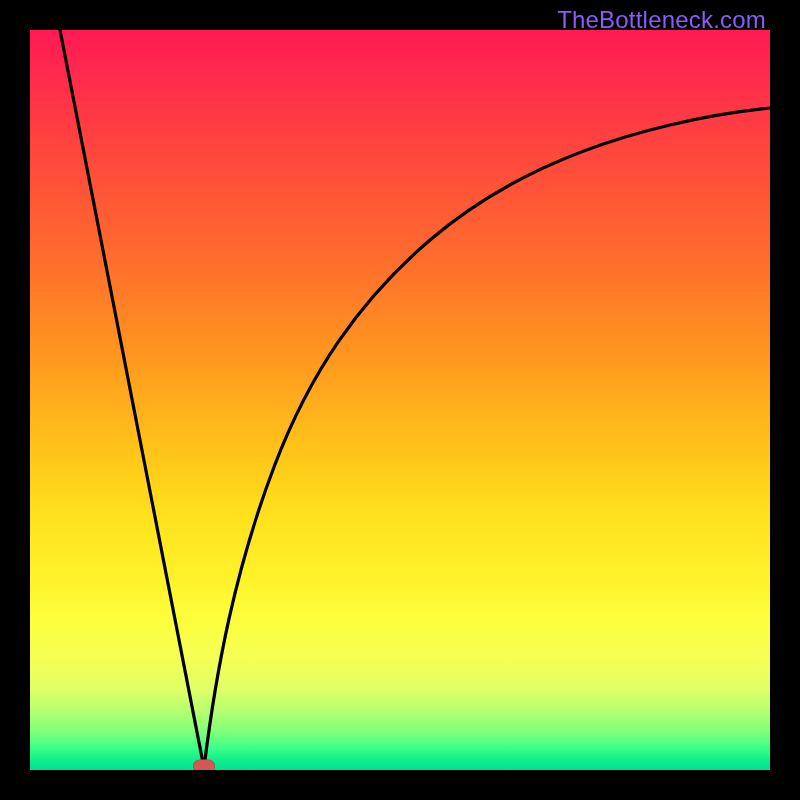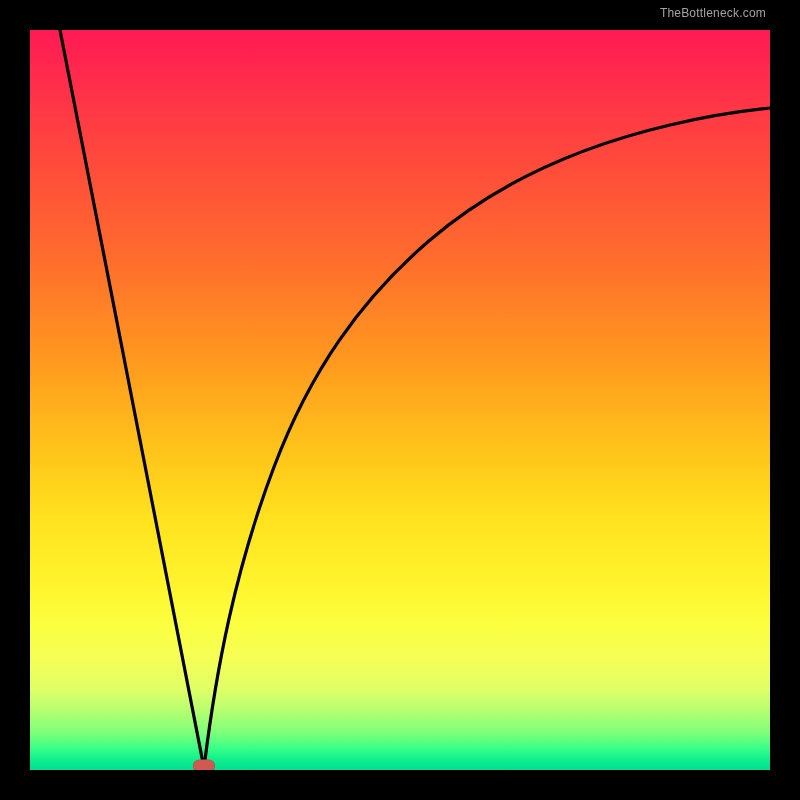--- a/index.html
+++ b/index.html
@@ -60,22 +60,22 @@
     height: 13px;
     background: #d05a52;
     border-radius: 7px;
     transform: translate(-50%, -50%);
     box-shadow: 0 0 0 0.5px rgba(0,0,0,0.2) inset;
   }
   .watermark {
     position: absolute;
     top: 6px;
     right: 34px;
-    color: #a3a3a3;
-    font-size: 12px;
+    color: #8b5cf6;
+    font-size: 24px;
     letter-spacing: 0.2px;
     user-select: none;
   }
 </style>
 </head>
 <body>
 
 <div class="frame">
 
   <div class="watermark">TheBottleneck.com</div>

